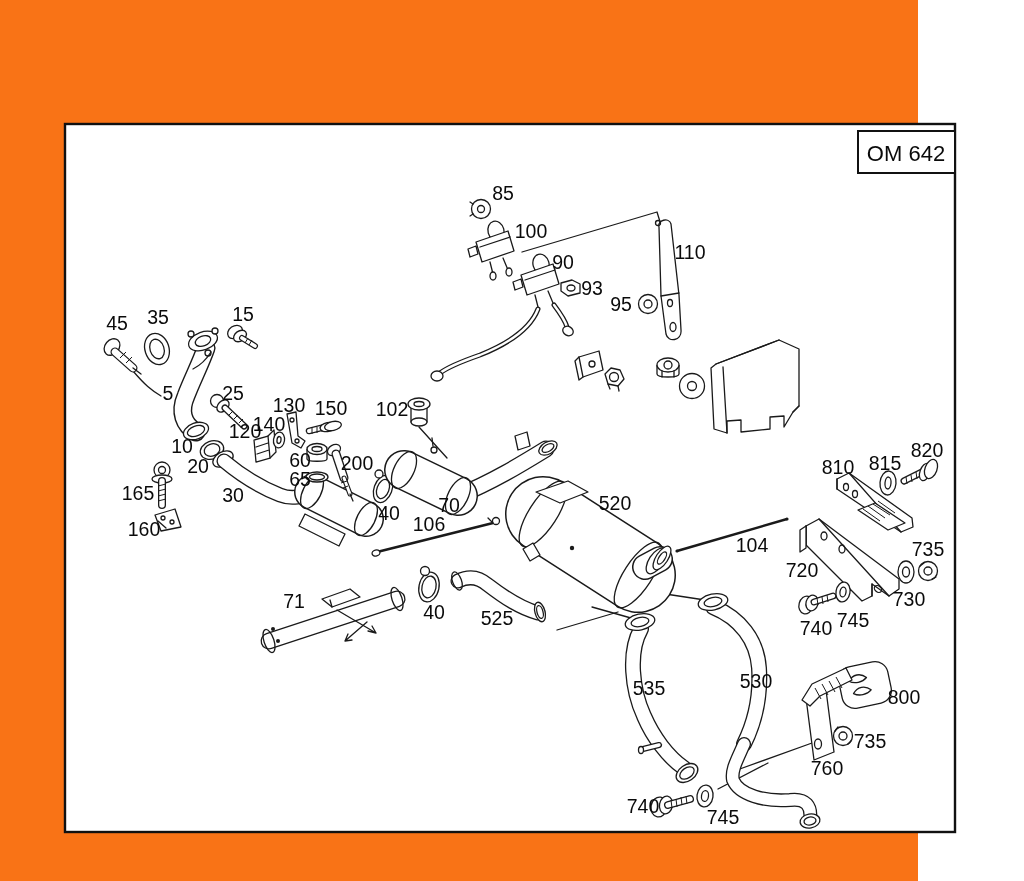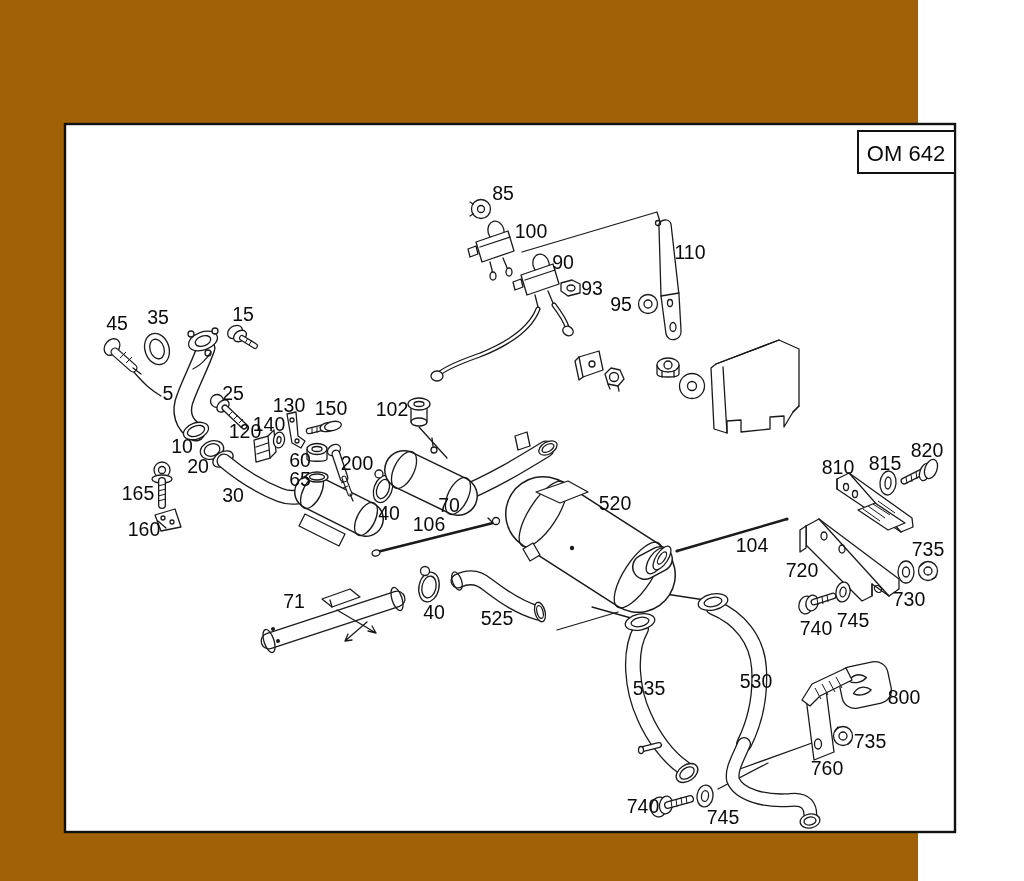--- a/index.html
+++ b/index.html
@@ -1,16 +1,16 @@
 <!DOCTYPE html>
 <html><head>
 <meta charset="utf-8">
 <style>
   html,body{margin:0;padding:0;background:#ffffff;}
-  .stage{position:relative;width:918px;height:881px;background:#a16207;
+  .stage{position:relative;width:918px;height:881px;background:#f97316;
          font-family:"Liberation Sans",sans-serif;}
   svg{position:absolute;left:0;top:0;}
   .s {stroke:#1a1a1a;fill:none;stroke-width:1.3;stroke-linecap:round;stroke-linejoin:round;}
   .f {fill:#ffffff;stroke:#1a1a1a;stroke-width:1.3;stroke-linejoin:round;}
   .thin{stroke:#1a1a1a;stroke-width:1;fill:none;}
   .lbl{font-family:"Liberation Sans",sans-serif;font-size:19.5px;fill:#0a0a0a;}
   .badge-text{font-family:"Liberation Sans",sans-serif;font-size:22px;fill:#0a0a0a;}
 </style>
 </head>
 <body>

